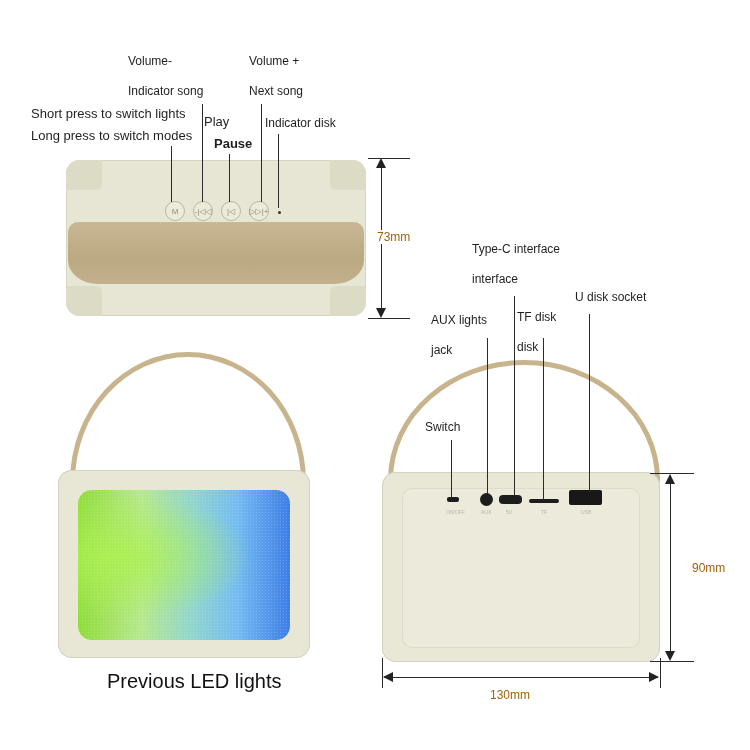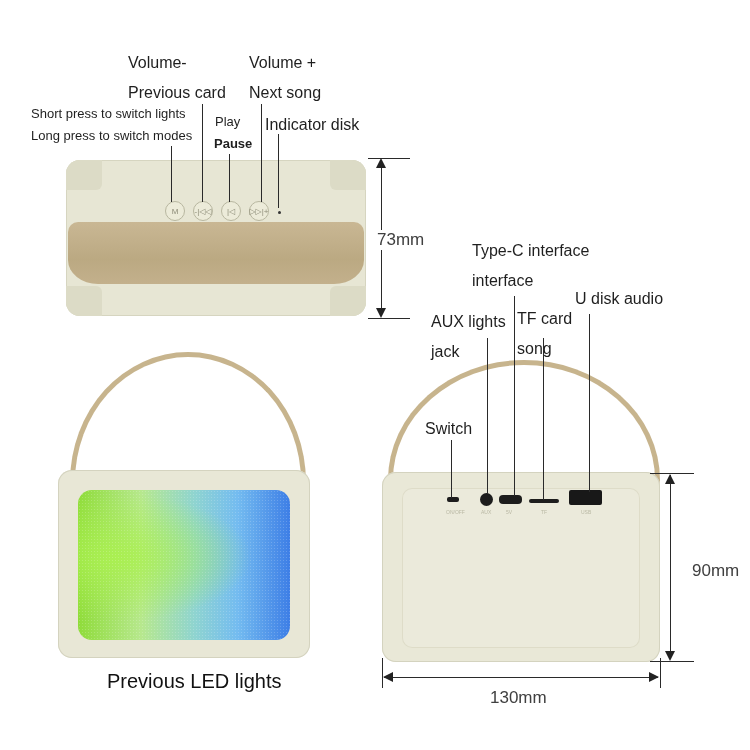--- a/index.html
+++ b/index.html
@@ -1,23 +1,23 @@
 <!DOCTYPE html>
 <html><head>
 <meta charset="utf-8">
 <style>
   html, body { margin:0; padding:0; background:#ffffff; }
   body { width:750px; height:750px; position:relative; overflow:hidden; font-family:"Liberation Sans", sans-serif; color:#1a1a1a; }
   .abs { position:absolute; }
-  .lbl { position:absolute; white-space:nowrap; font-size:16px; color:#1f1f1f; }
+  .lbl { position:absolute; white-space:nowrap; font-size:12px; color:#1f1f1f; }
   .lbl-sm { font-size:13px; }
   .lbl-lg { font-size:20px; }
   .vline { position:absolute; width:1px; background:#2a2a2a; }
   .hline { position:absolute; height:1px; background:#2a2a2a; }
-  .dim { position:absolute; font-size:17px; color:#404040; white-space:nowrap; background:#fff; }
+  .dim { position:absolute; font-size:12px; color:#a16207; white-space:nowrap; background:#fff; }
 
   
   .top-body { position:absolute; left:66px; top:160px; width:300px; height:156px; background:#e7e6d4; border-radius:14px; box-shadow: inset 0 0 0 1px #d6d5c0; }
   .corner { position:absolute; width:36px; height:30px; background:#dcdbc6; }
   .strap-h { position:absolute; left:68px; top:222px; width:296px; height:62px; background:linear-gradient(180deg,#c9b794,#bba982 60%,#c3b08c); border-radius:10px 10px 30px 30px / 10px 10px 24px 24px; }
   .btn-round { position:absolute; width:18px; height:18px; border-radius:50%; border:1px solid #b8b7a0; background:#ecebd9; font-size:8px; color:#8d8c78; display:flex; align-items:center; justify-content:center; }
   .led-dot { position:absolute; width:3px; height:3px; background:#333; border-radius:50%; }
 
   
   .led-handle { position:absolute; left:70px; top:352px; width:236px; height:260px; border:5px solid #c7b48d; border-bottom:none; border-radius:118px 118px 0 0 / 130px 130px 0 0; box-sizing:border-box; }
@@ -35,25 +35,25 @@
   .back-panel { position:absolute; left:402px; top:488px; width:238px; height:160px; background:#ebeadb; border-radius:10px; box-shadow: inset 0 0 0 1px #dedcc8; }
   .port { position:absolute; background:#1d1d1d; }
   .port-tag { position:absolute; font-size:5px; color:#b9b8a4; }
 </style>
 </head>
 <body>
 
 <div>
   <span class="lbl" style="left:128px;top:54px;">Volume-</span>
   <span class="lbl" style="left:249px;top:54px;">Volume +</span>
-  <span class="lbl" style="left:128px;top:84px;">Previous card</span>
+  <span class="lbl" style="left:128px;top:84px;">Indicator song</span>
   <span class="lbl" style="left:249px;top:84px;">Next song</span>
   <span class="lbl lbl-sm" style="left:31px;top:106px;">Short press to switch lights</span>
   <span class="lbl lbl-sm" style="left:31px;top:128px;text-align:right;">Long press to switch modes</span>
-  <span class="lbl lbl-sm" style="left:215px;top:114px;">Play</span>
+  <span class="lbl lbl-sm" style="left:204px;top:114px;">Play</span>
   <span class="lbl lbl-sm" style="left:214px;top:136px;font-weight:bold;">Pause</span>
   <span class="lbl" style="left:265px;top:116px;">Indicator disk</span>
 
   <div class="top-body">
     <div class="corner" style="left:0;top:0;border-radius:14px 0 6px 0;"></div>
     <div class="corner" style="right:0;top:0;border-radius:0 14px 0 6px;"></div>
     <div class="corner" style="left:0;bottom:0;border-radius:0 6px 0 14px;"></div>
     <div class="corner" style="right:0;bottom:0;border-radius:6px 0 14px 0;"></div>
   </div>
   <div class="strap-h"></div>
@@ -81,25 +81,25 @@
 <div>
   <div class="led-handle"></div>
   <div class="led-body"></div>
   <div class="led-grille"></div>
   <span class="lbl lbl-lg" style="left:107px;top:670px;color:#111;">Previous LED lights</span>
 </div>
 
 <div>
   <span class="lbl" style="left:472px;top:242px;">Type-C interface</span>
   <span class="lbl" style="left:472px;top:272px;">interface</span>
-  <span class="lbl" style="left:575px;top:290px;">U disk audio</span>
+  <span class="lbl" style="left:575px;top:290px;">U disk socket</span>
   <span class="lbl" style="left:431px;top:313px;">AUX lights</span>
   <span class="lbl" style="left:431px;top:343px;">jack</span>
-  <span class="lbl" style="left:517px;top:310px;">TF card</span>
-  <span class="lbl" style="left:517px;top:340px;">song</span>
+  <span class="lbl" style="left:517px;top:310px;">TF disk</span>
+  <span class="lbl" style="left:517px;top:340px;">disk</span>
   <span class="lbl" style="left:425px;top:420px;">Switch</span>
 
   <div class="back-handle"></div>
   <div class="back-body"></div>
   <div class="back-panel"></div>
 
   <div class="port" style="left:447px;top:497px;width:12px;height:5px;border-radius:2px;"></div>
   <div class="port" style="left:480px;top:493px;width:13px;height:13px;border-radius:50%;"></div>
   <div class="port" style="left:499px;top:495px;width:23px;height:9px;border-radius:4px;"></div>
   <div class="port" style="left:529px;top:499px;width:30px;height:4px;border-radius:2px;"></div>

